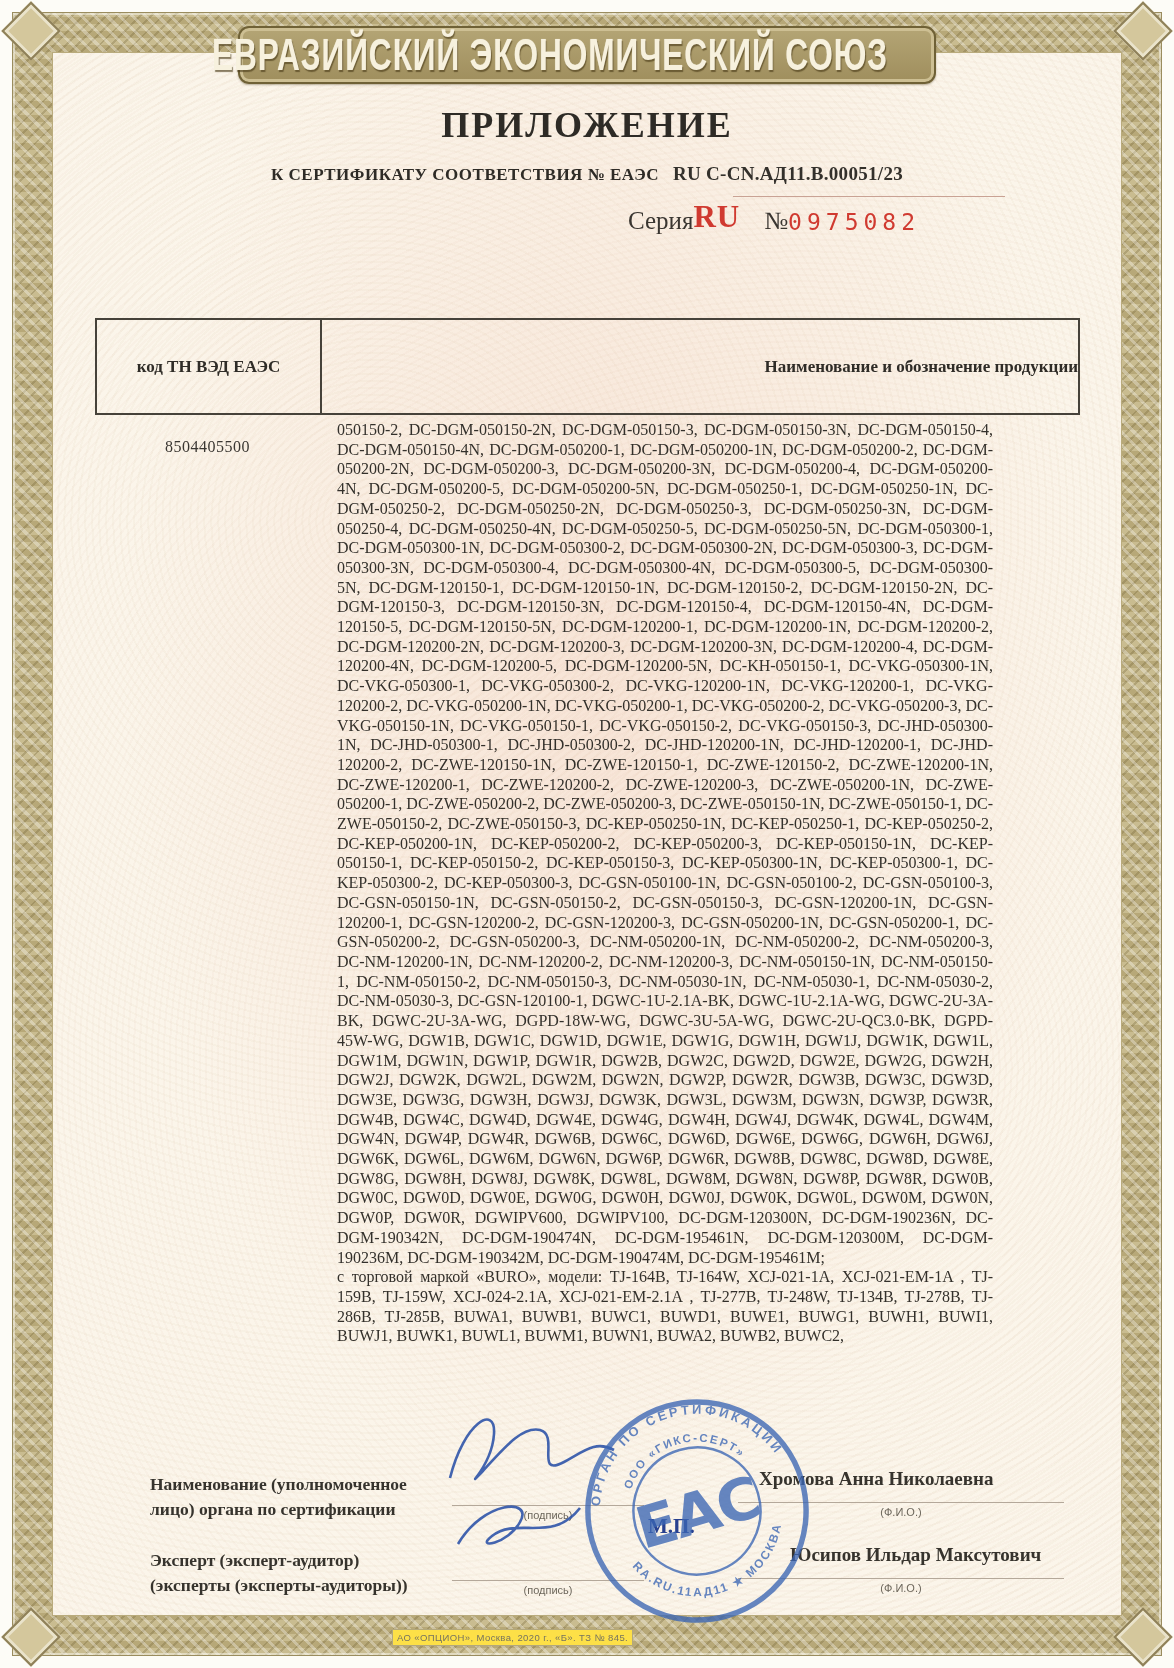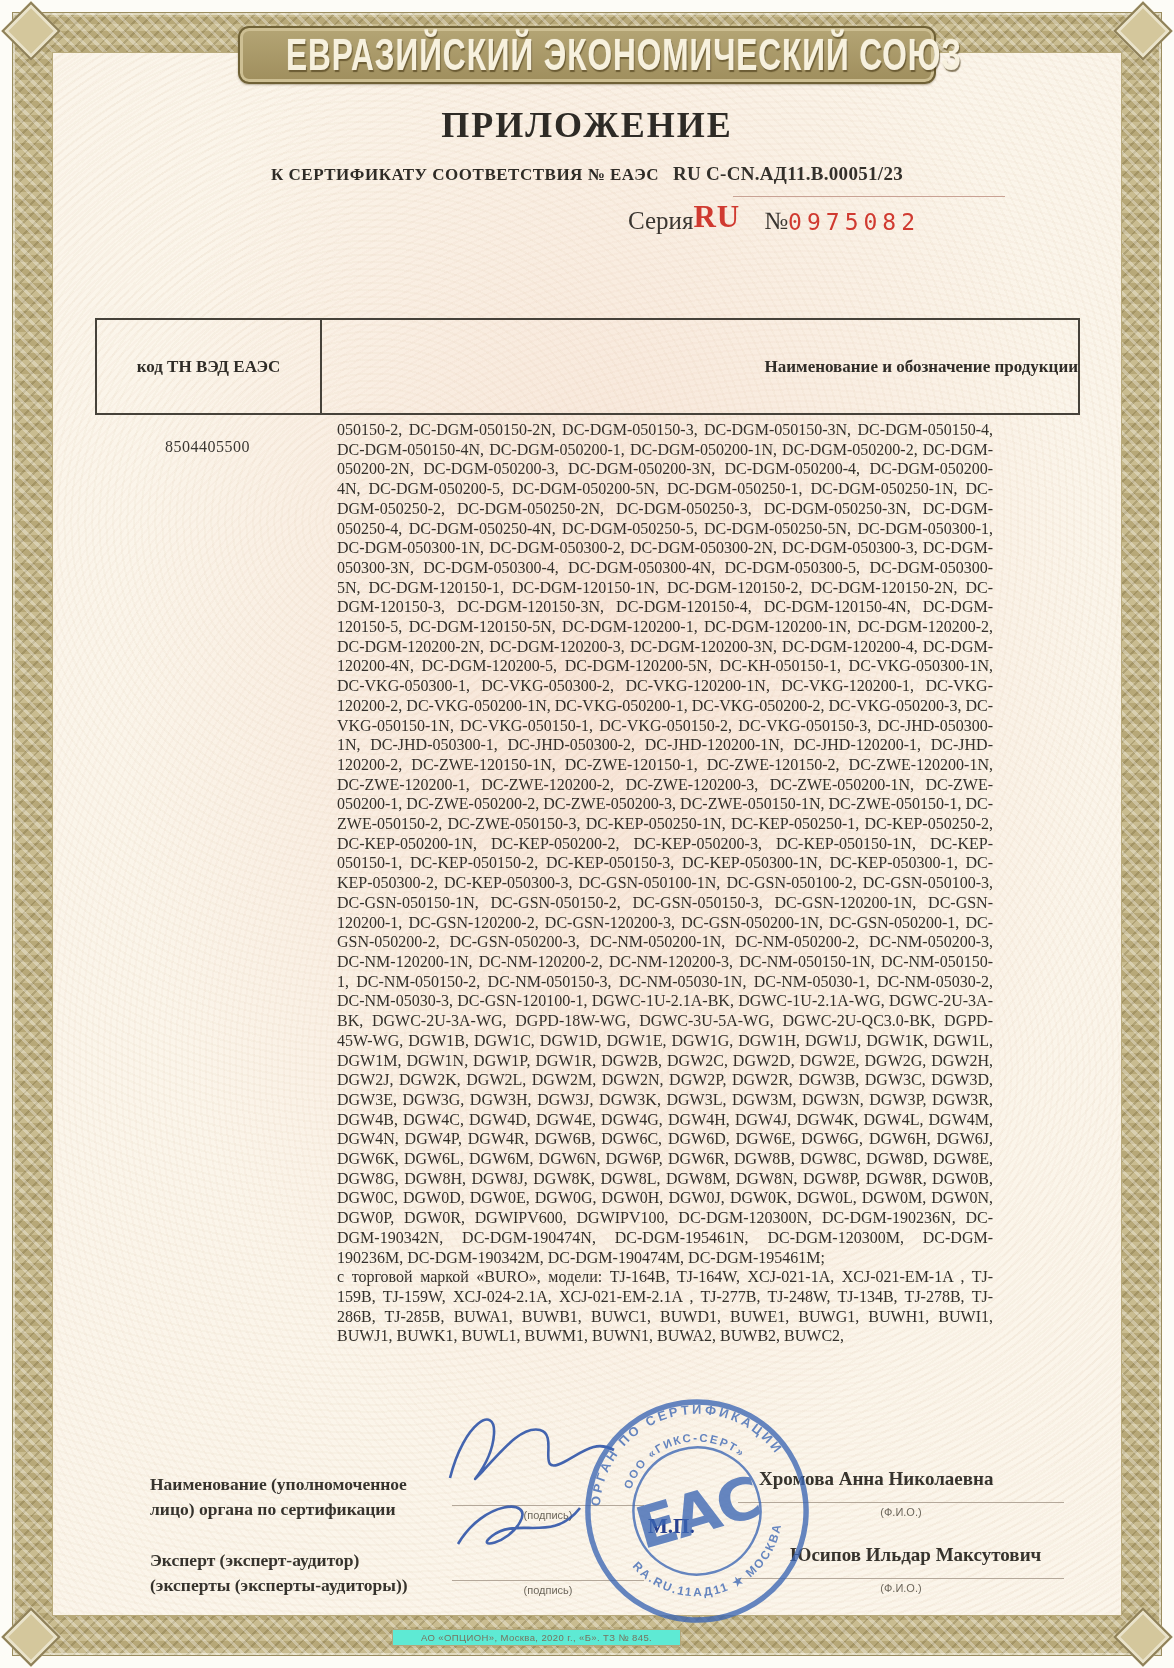--- a/index.html
+++ b/index.html
@@ -33,21 +33,21 @@
       #fbf5ea;
     border:1px solid #b9ab7d;
   }
   
   .banner{
     position:absolute;left:50%;top:26px;transform:translateX(-50%);
     width:694px;height:54px;border-radius:11px;
     background:linear-gradient(#b4a575,#9f8e5d);
     border:2px solid #6f6136;
     box-shadow:inset 0 0 0 3px #cdbf93, 0 1px 2px rgba(80,65,30,.4);
-    display:flex;align-items:center;justify-content:flex-start;
+    display:flex;align-items:center;justify-content:flex-end;
   }
   .banner-text{
     font-family:"Liberation Sans", sans-serif;font-weight:bold;
     font-size:36px;letter-spacing:1px;color:#f7f1de;white-space:nowrap;
     transform:scale(.88,1.22);
     text-shadow:1px 2px 1px rgba(75,60,25,.65), 0 0 1px rgba(255,255,250,.5);
   }
   .doc-title{
     position:absolute;left:0;right:0;top:104px;text-align:center;
     font-size:36px;font-weight:bold;letter-spacing:2px;color:#2e2b26;
@@ -88,21 +88,21 @@
   .caption{position:absolute;font-family:"Liberation Sans", sans-serif;font-size:11px;color:#6d675c;text-align:center;}
   .name{position:absolute;font-size:19px;font-weight:bold;color:#36332d;white-space:nowrap;}
   .mp{position:absolute;left:648px;top:1514px;font-size:21px;font-weight:bold;color:#27408f;z-index:3;}
   .sig-svg{position:absolute;z-index:4;}
   .stamp{
     position:absolute;left:578px;top:1392px;width:238px;height:238px;
     transform:rotate(-16deg);opacity:.78;z-index:5;
   }
   .fineprint{
     position:absolute;left:392px;top:1629px;z-index:2;
-    background:#5eead4;border:1px solid #b2a77d;padding:2px 28px;
+    background:#fde047;border:1px solid #b2a77d;padding:2px 4px;
     font-family:"Liberation Sans", sans-serif;font-size:9.5px;color:#76735f;letter-spacing:.4px;white-space:nowrap;
   }
 </style>
 </head>
 <body>
 
 <div class="page">
 
   <div class="band"></div>
   <div class="corner" style="left:10px;top:10px;"></div>

